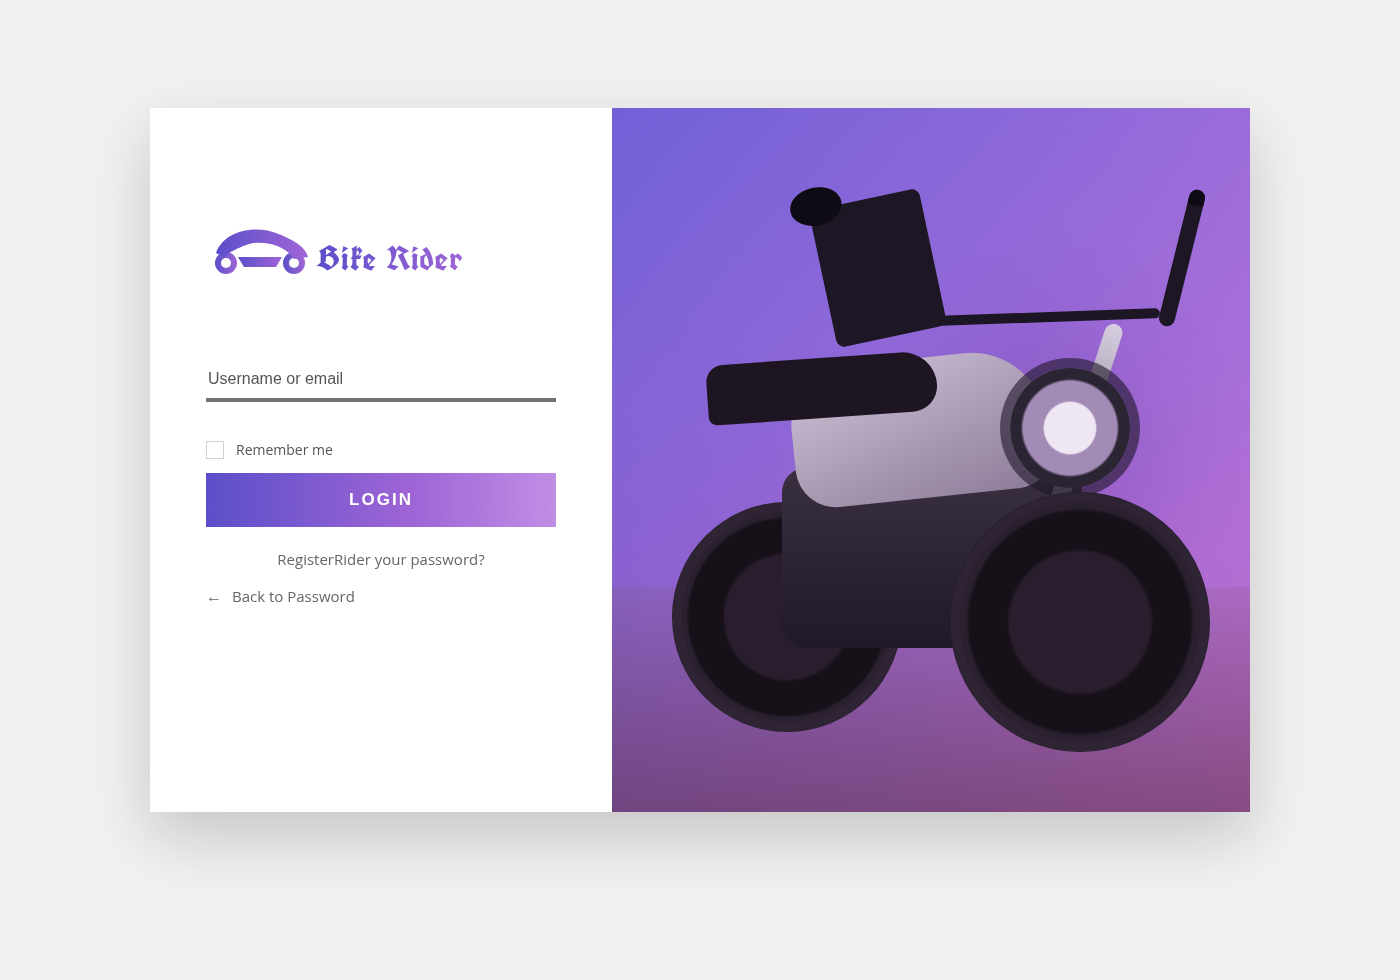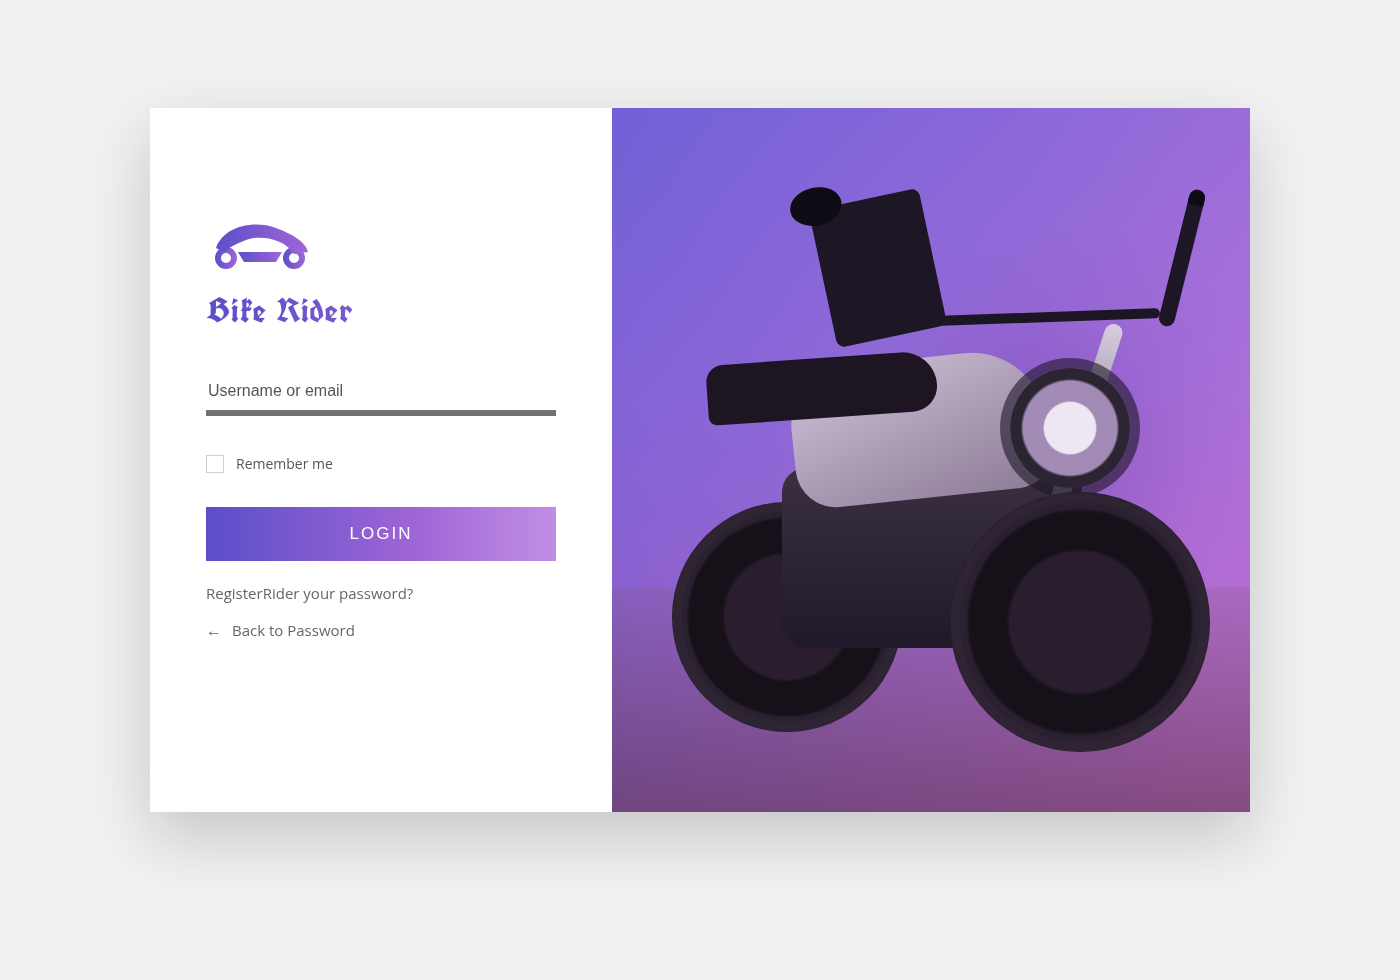--- a/index.html
+++ b/index.html
@@ -23,78 +23,79 @@
   }
   .left {
     width: 462px;
     background: #fff;
     padding: 110px 56px 0 56px;
     display: flex;
     flex-direction: column;
   }
   .logo-wrap {
     display: flex;
-    flex-direction: column;
-    margin-bottom: 40px;
+    flex-direction: row;
+    align-items: center;
+    margin-bottom: 80px;
   }
   .logo-icon svg { display: block; }
   .brand {
     margin-top: 18px;
     font-family: "Old English Text MT","UnifrakturCook","UnifrakturMaguntia",serif;
     font-size: 34px;
     letter-spacing: 1px;
     background: linear-gradient(90deg,#5b4fc9,#a065d6);
     -webkit-background-clip: text;
     background-clip: text;
     color: transparent;
   }
   .field {
     position: relative;
     margin-bottom: 36px;
   }
   .field input {
     width: 100%;
     border: none;
-    border-bottom: 6px solid #737373;
+    border-bottom: 4px solid #737373;
     background: transparent;
     font-size: 16px;
     color: #333;
     padding: 10px 2px;
     outline: none;
   }
   .field input::placeholder { color: #555; }
   .remember {
     display: flex;
     align-items: center;
     gap: 12px;
     margin-top: 2px;
-    margin-bottom: 34px;
+    margin-bottom: 14px;
   }
   .remember input[type="checkbox"]{
     width: 18px; height: 18px;
     appearance: none;
     border: 1px solid #d0d0d0;
     background: #fff;
     cursor: pointer;
   }
   .remember label { font-size: 14px; color: #555; }
   .login-btn {
     width: 100%;
     height: 54px;
     border: none;
     cursor: pointer;
     color: #fff;
     font-size: 17px;
-    font-weight: 400;
+    font-weight: 700;
     letter-spacing: 2px;
     background: linear-gradient(90deg,#5b4fc9 0%, #a065d6 60%, #c18ee5 100%);
   }
   .links-row {
     display: flex;
-    justify-content: flex-start;
+    justify-content: center;
     margin-top: 22px;
   }
   .links-row a, .back-link {
     font-size: 15px;
     color: #666;
     text-decoration: none;
     cursor: pointer;
   }
   .back-link {
     margin-top: 16px;

